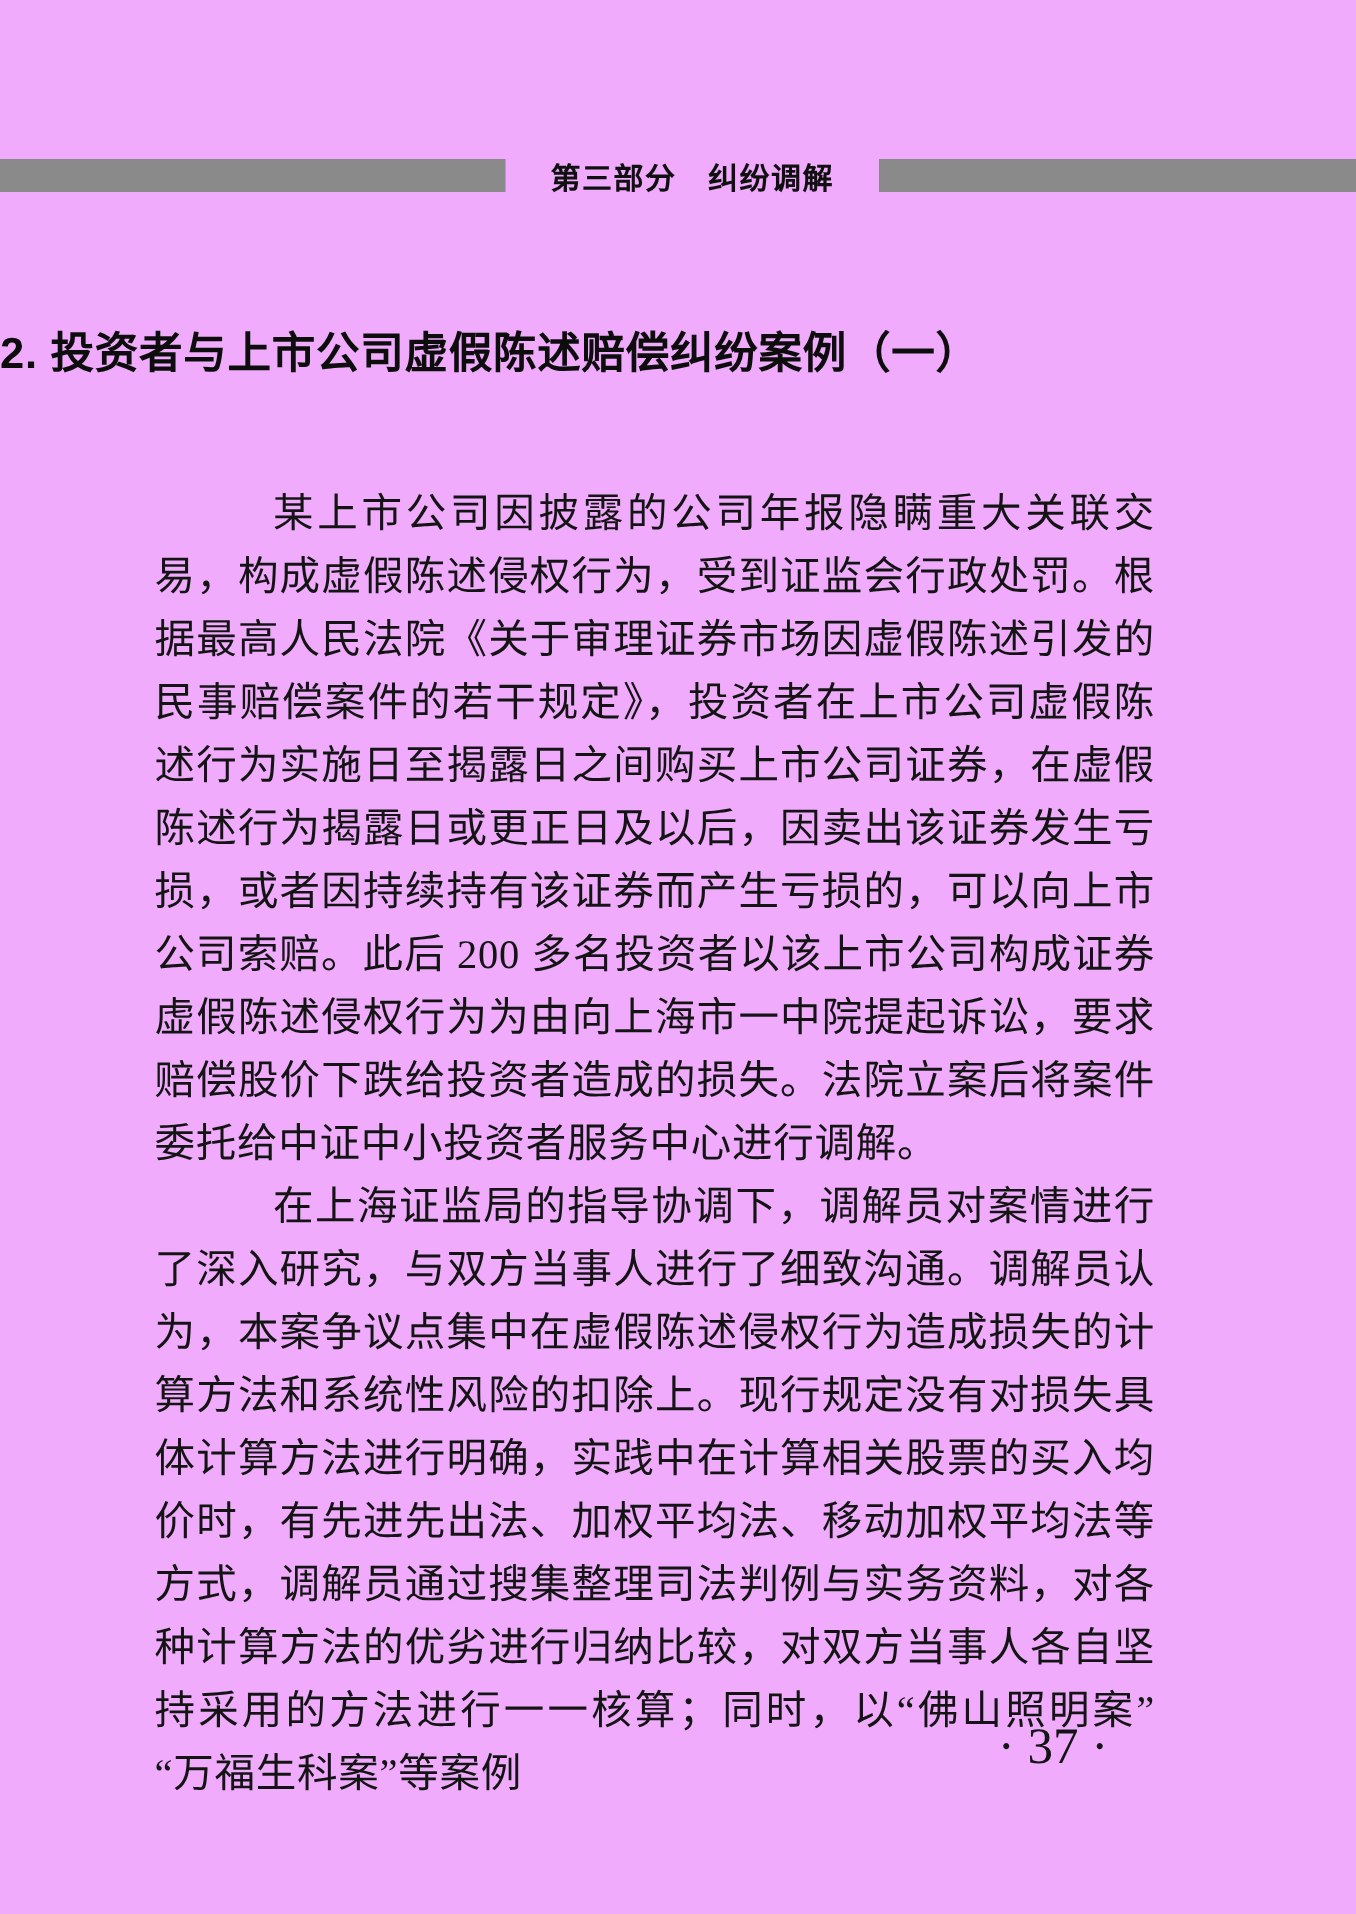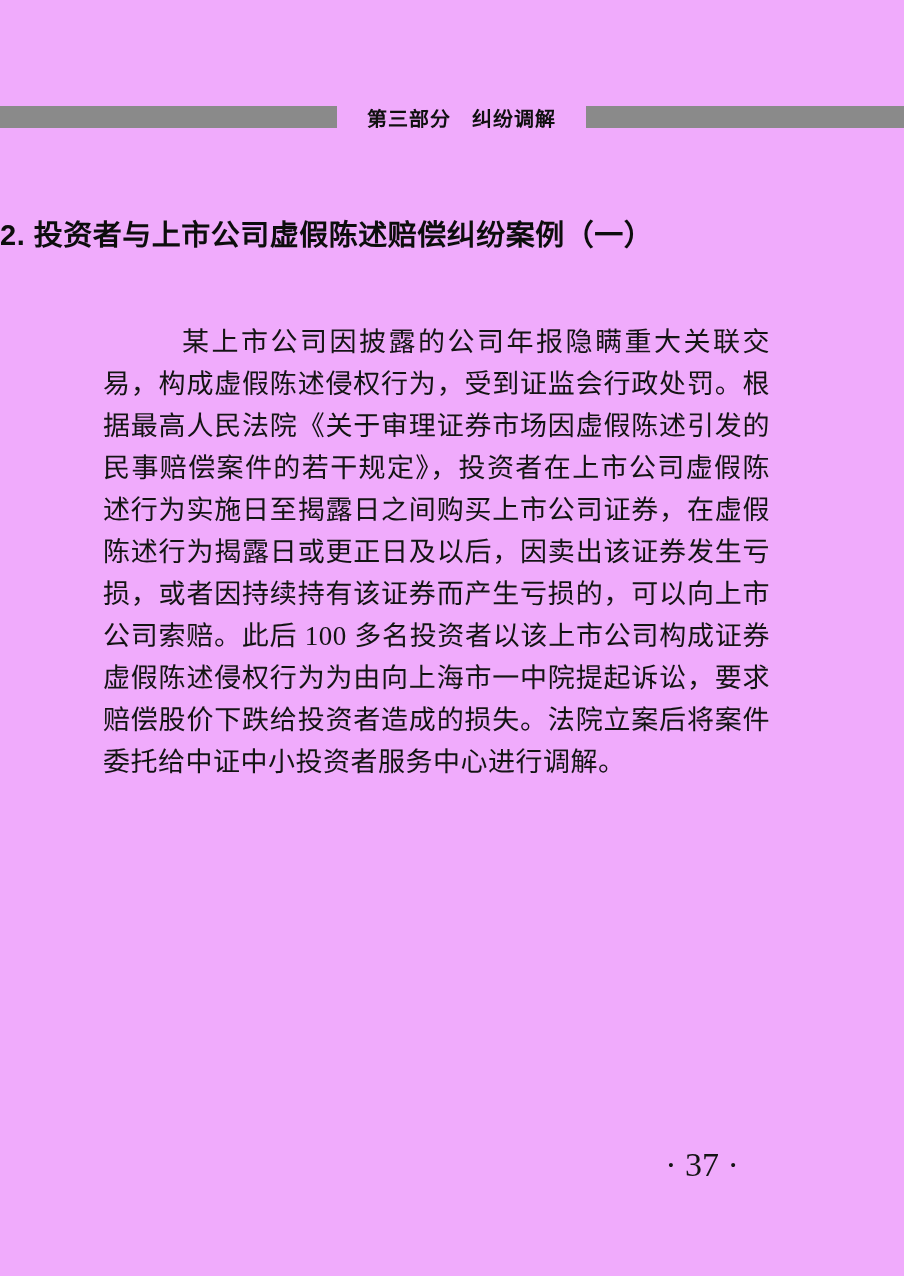--- a/index.html
+++ b/index.html
@@ -111,18 +111,19 @@
   <div class="header">
     <div class="bar left"></div>
     <div class="header-text">第三部分　纠纷调解</div>
     <div class="bar right"></div>
   </div>
 
   <h1 class="title">2. 投资者与上市公司虚假陈述赔偿纠纷案例（一）</h1>
 
 
   <div class="body-text">
-    <p>某上市公司因披露的公司年报隐瞒重大关联交易，构成虚假陈述侵权行为，受到证监会行政处罚。根据最高人民法院《关于审理证券市场因虚假陈述引发的民事赔偿案件的若干规定》，投资者在上市公司虚假陈述行为实施日至揭露日之间购买上市公司证券，在虚假陈述行为揭露日或更正日及以后，因卖出该证券发生亏损，或者因持续持有该证券而产生亏损的，可以向上市公司索赔。此后 100 多名投资者以该上市公司构成证券虚假陈述侵权行为为由向上海市一中院提起诉讼，要求赔偿股价下跌给投资者造成的损失。法院立案后将案件委托给中证中小投资者服务中心进行调解。</p>
+    <p>某上市公司因披露的公司年报隐瞒重大关联交易，构成虚假陈述侵权行为，受到证监会行政处罚。根据最高人民法院《关于审理证券市场因虚假陈述引发的民事赔偿案件的若干规定》，投资者在上市公司虚假陈述行为实施日至揭露日之间购买上市公司证券，在虚假陈述行为揭露日或更正日及以后，因卖出该证券发生亏损，或者因持续持有该证券而产生亏损的，可以向上市公司索赔。此后 200 多名投资者以该上市公司构成证券虚假陈述侵权行为为由向上海市一中院提起诉讼，要求赔偿股价下跌给投资者造成的损失。法院立案后将案件委托给中证中小投资者服务中心进行调解。</p>
+    <p>在上海证监局的指导协调下，调解员对案情进行了深入研究，与双方当事人进行了细致沟通。调解员认为，本案争议点集中在虚假陈述侵权行为造成损失的计算方法和系统性风险的扣除上。现行规定没有对损失具体计算方法进行明确，实践中在计算相关股票的买入均价时，有先进先出法、加权平均法、移动加权平均法等方式，调解员通过搜集整理司法判例与实务资料，对各种计算方法的优劣进行归纳比较，对双方当事人各自坚持采用的方法进行一一核算；同时，以“佛山照明案”“万福生科案”等案例</p>
   </div>
 
   <div class="page-number">· 37 ·</div>
 
 </div>
 
 </body></html>

